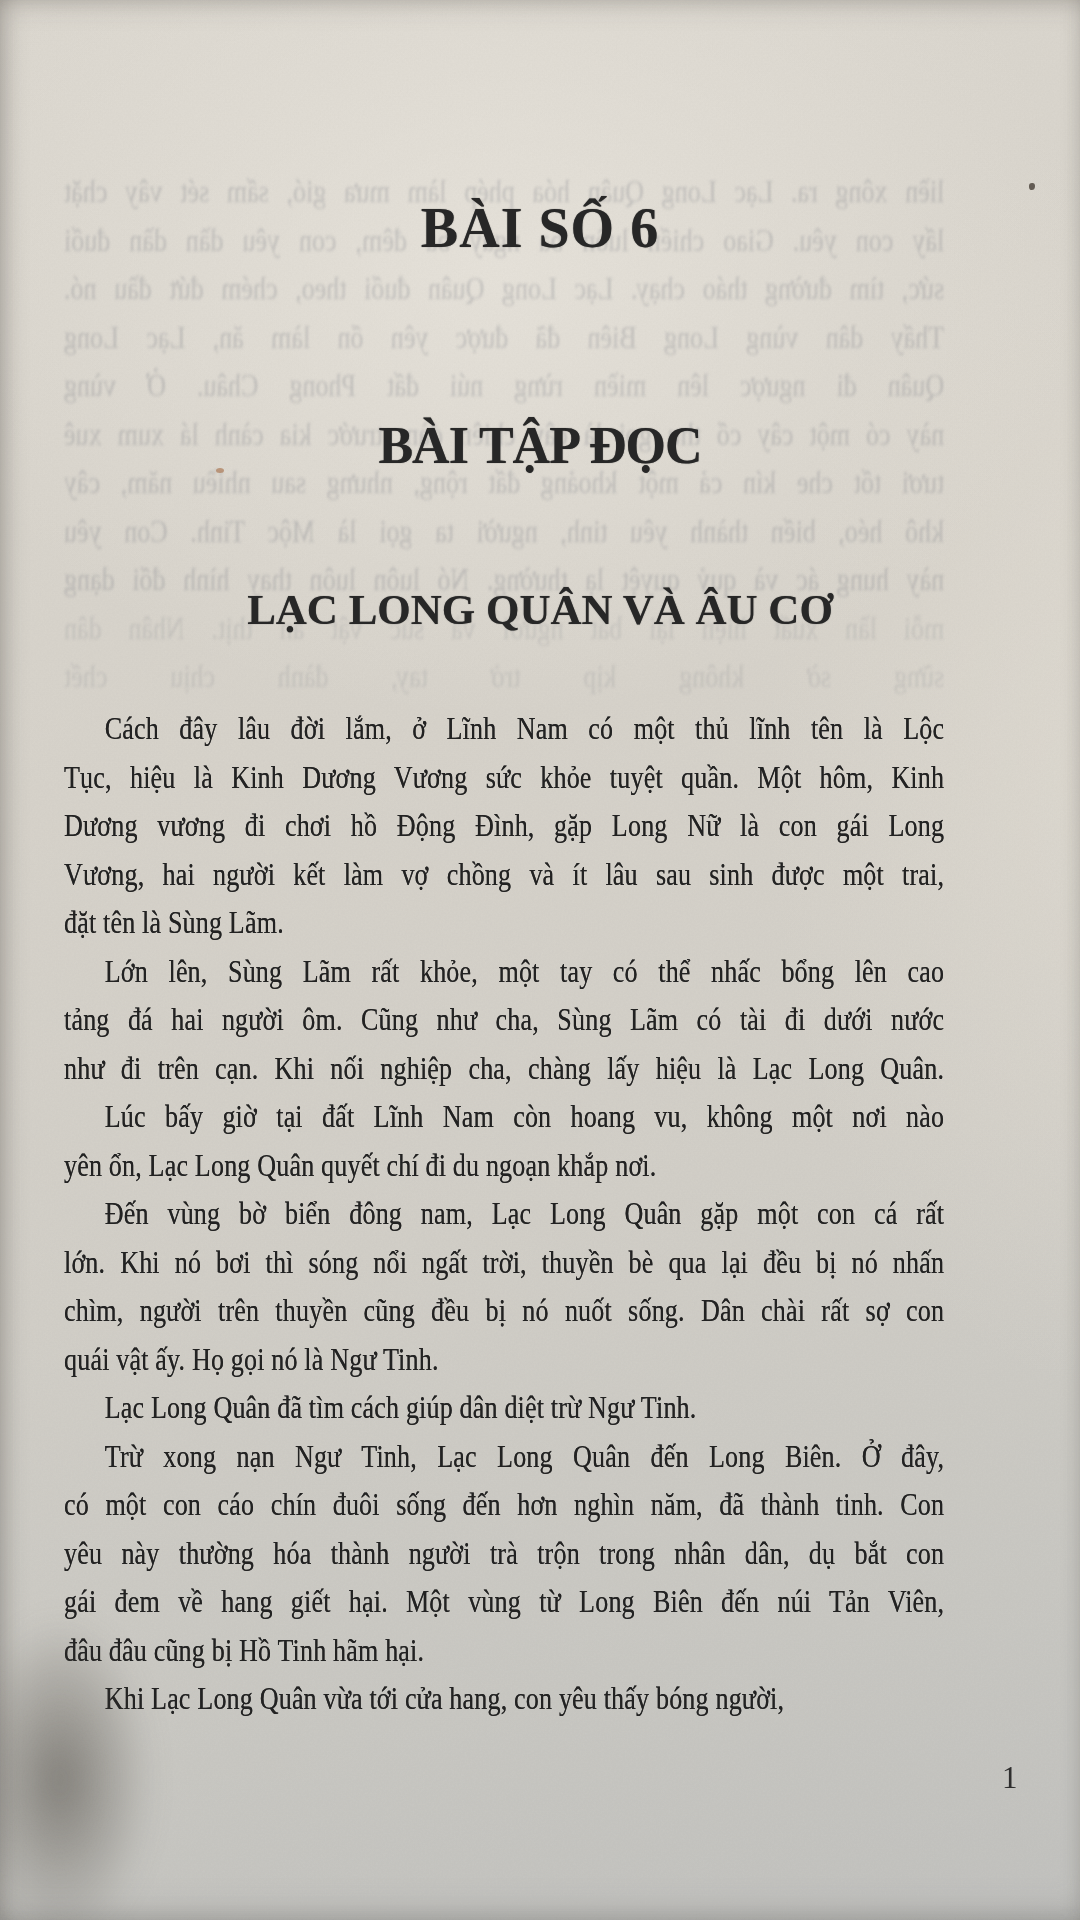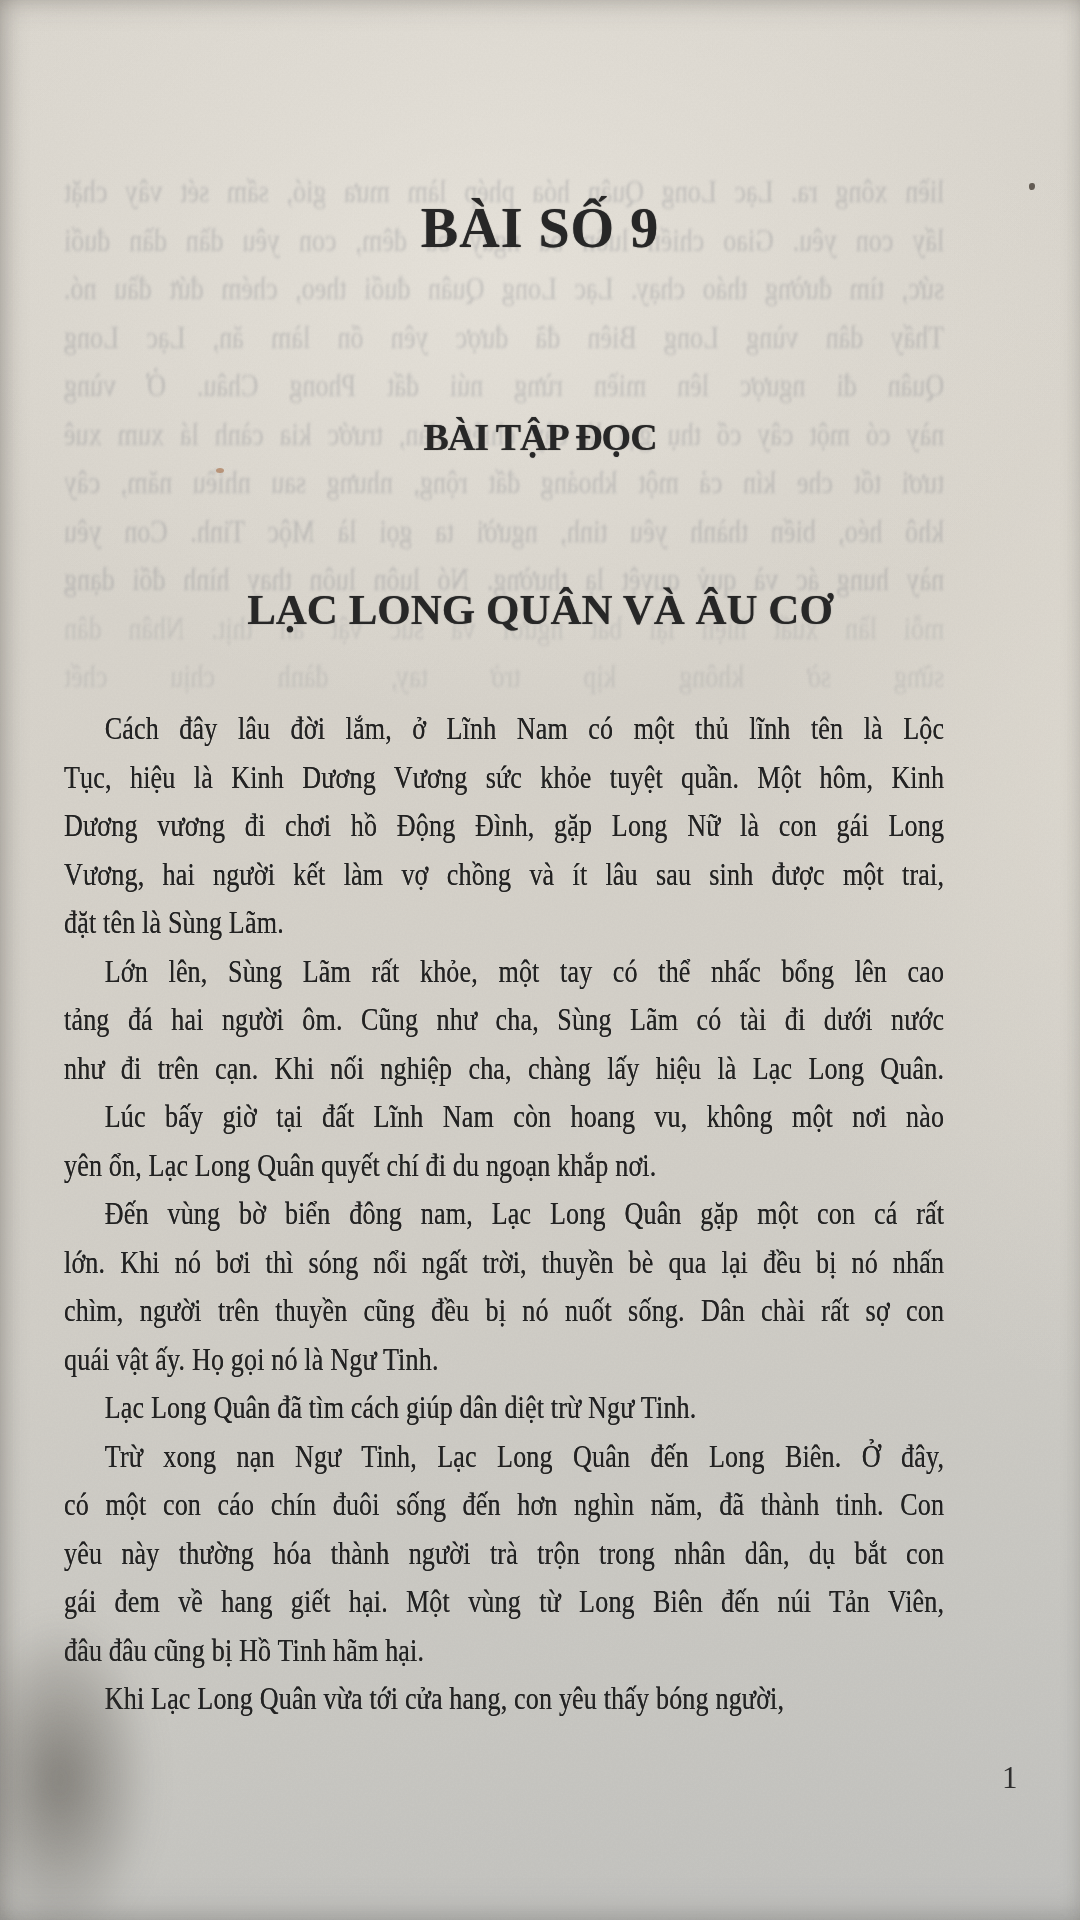--- a/index.html
+++ b/index.html
@@ -44,21 +44,21 @@
     font-size:32px;line-height:48.5px;color:#4b5060;
     filter:blur(1.5px);opacity:.12;text-align:center;height:48.5px;overflow:hidden;
   }
   
   .h-lesson,.h-section,.h-title{
     position:absolute;left:0;right:0;margin:0;
     text-align:center;font-weight:bold;color:#272727;
     text-shadow:0 0 1px rgba(40,40,40,.65);
   }
   .h-lesson{top:196px;font-size:56px;line-height:1.15;letter-spacing:1px;}
-  .h-section{top:416px;font-size:38px;line-height:1.15;letter-spacing:-1px;font-family:Liberation Serif, serif;}
+  .h-section{top:416px;font-size:52px;line-height:1.15;letter-spacing:-1px;font-family:Liberation Serif, serif;}
   .h-title{top:584px;font-size:43px;line-height:1.2;letter-spacing:0;}
   
   .textcol{
     position:absolute;left:64px;top:704px;width:1080px;
     transform:scaleX(.815);transform-origin:0 0;
     font-size:32px;line-height:48.5px;color:#222;
     text-shadow:0 0 .7px rgba(30,30,30,.75);
     letter-spacing:.2px;
   }
   .para{margin:0;}
@@ -89,21 +89,21 @@
     <div class="bleed-line">khô héo, biến thành yêu tinh, người ta gọi là Mộc Tinh. Con yêu</div>
     <div class="bleed-line">này hung ác và quỷ quyệt lạ thường. Nó luôn luôn thay hình đổi dạng</div>
     <div class="bleed-line faint">mỗi lần xuất hiện lại bắt người và súc vật ăn thịt. Nhân dân</div>
     <div class="bleed-line faint">sững sờ không kịp trở tay, đành chịu chết</div>
   </div>
   <div class="bleed-extra" style="top:922px">xưng-đế, người ta gọi là quỷ Xương Cuồng</div>
   <div class="bleed-extra" style="top:1447px">Hàng chục năm trời qua, Lạc Long Quân sống đầm ấm bên đàn</div>
   <div class="bleed-extra" style="top:1496px">đàn con, nhưng lòng vẫn nhớ miền biển cả</div>
   <div class="bleed-extra" style="top:1637px">uống cho mà vẫn biệt tăm hơi, mọi người hết sức lo lắng</div>
 
-  <h1 class="h-lesson">BÀI SỐ 9</h1>
+  <h1 class="h-lesson">BÀI SỐ 6</h1>
   <h2 class="h-section">BÀI TẬP ĐỌC</h2>
   <h3 class="h-title">LẠC LONG QUÂN VÀ ÂU CƠ</h3>
 
   <div class="textcol">
     <div class="para">
       <div class="line p-start">Cách đây lâu đời lắm, ở Lĩnh Nam có một thủ lĩnh tên là Lộc</div>
       <div class="line">Tục, hiệu là Kinh Dương Vương sức khỏe tuyệt quần. Một hôm, Kinh</div>
       <div class="line">Dương vương đi chơi hồ Động Đình, gặp Long Nữ là con gái Long</div>
       <div class="line">Vương, hai người kết làm vợ chồng và ít lâu sau sinh được một trai,</div>
       <div class="line p-end">đặt tên là Sùng Lãm.</div>

